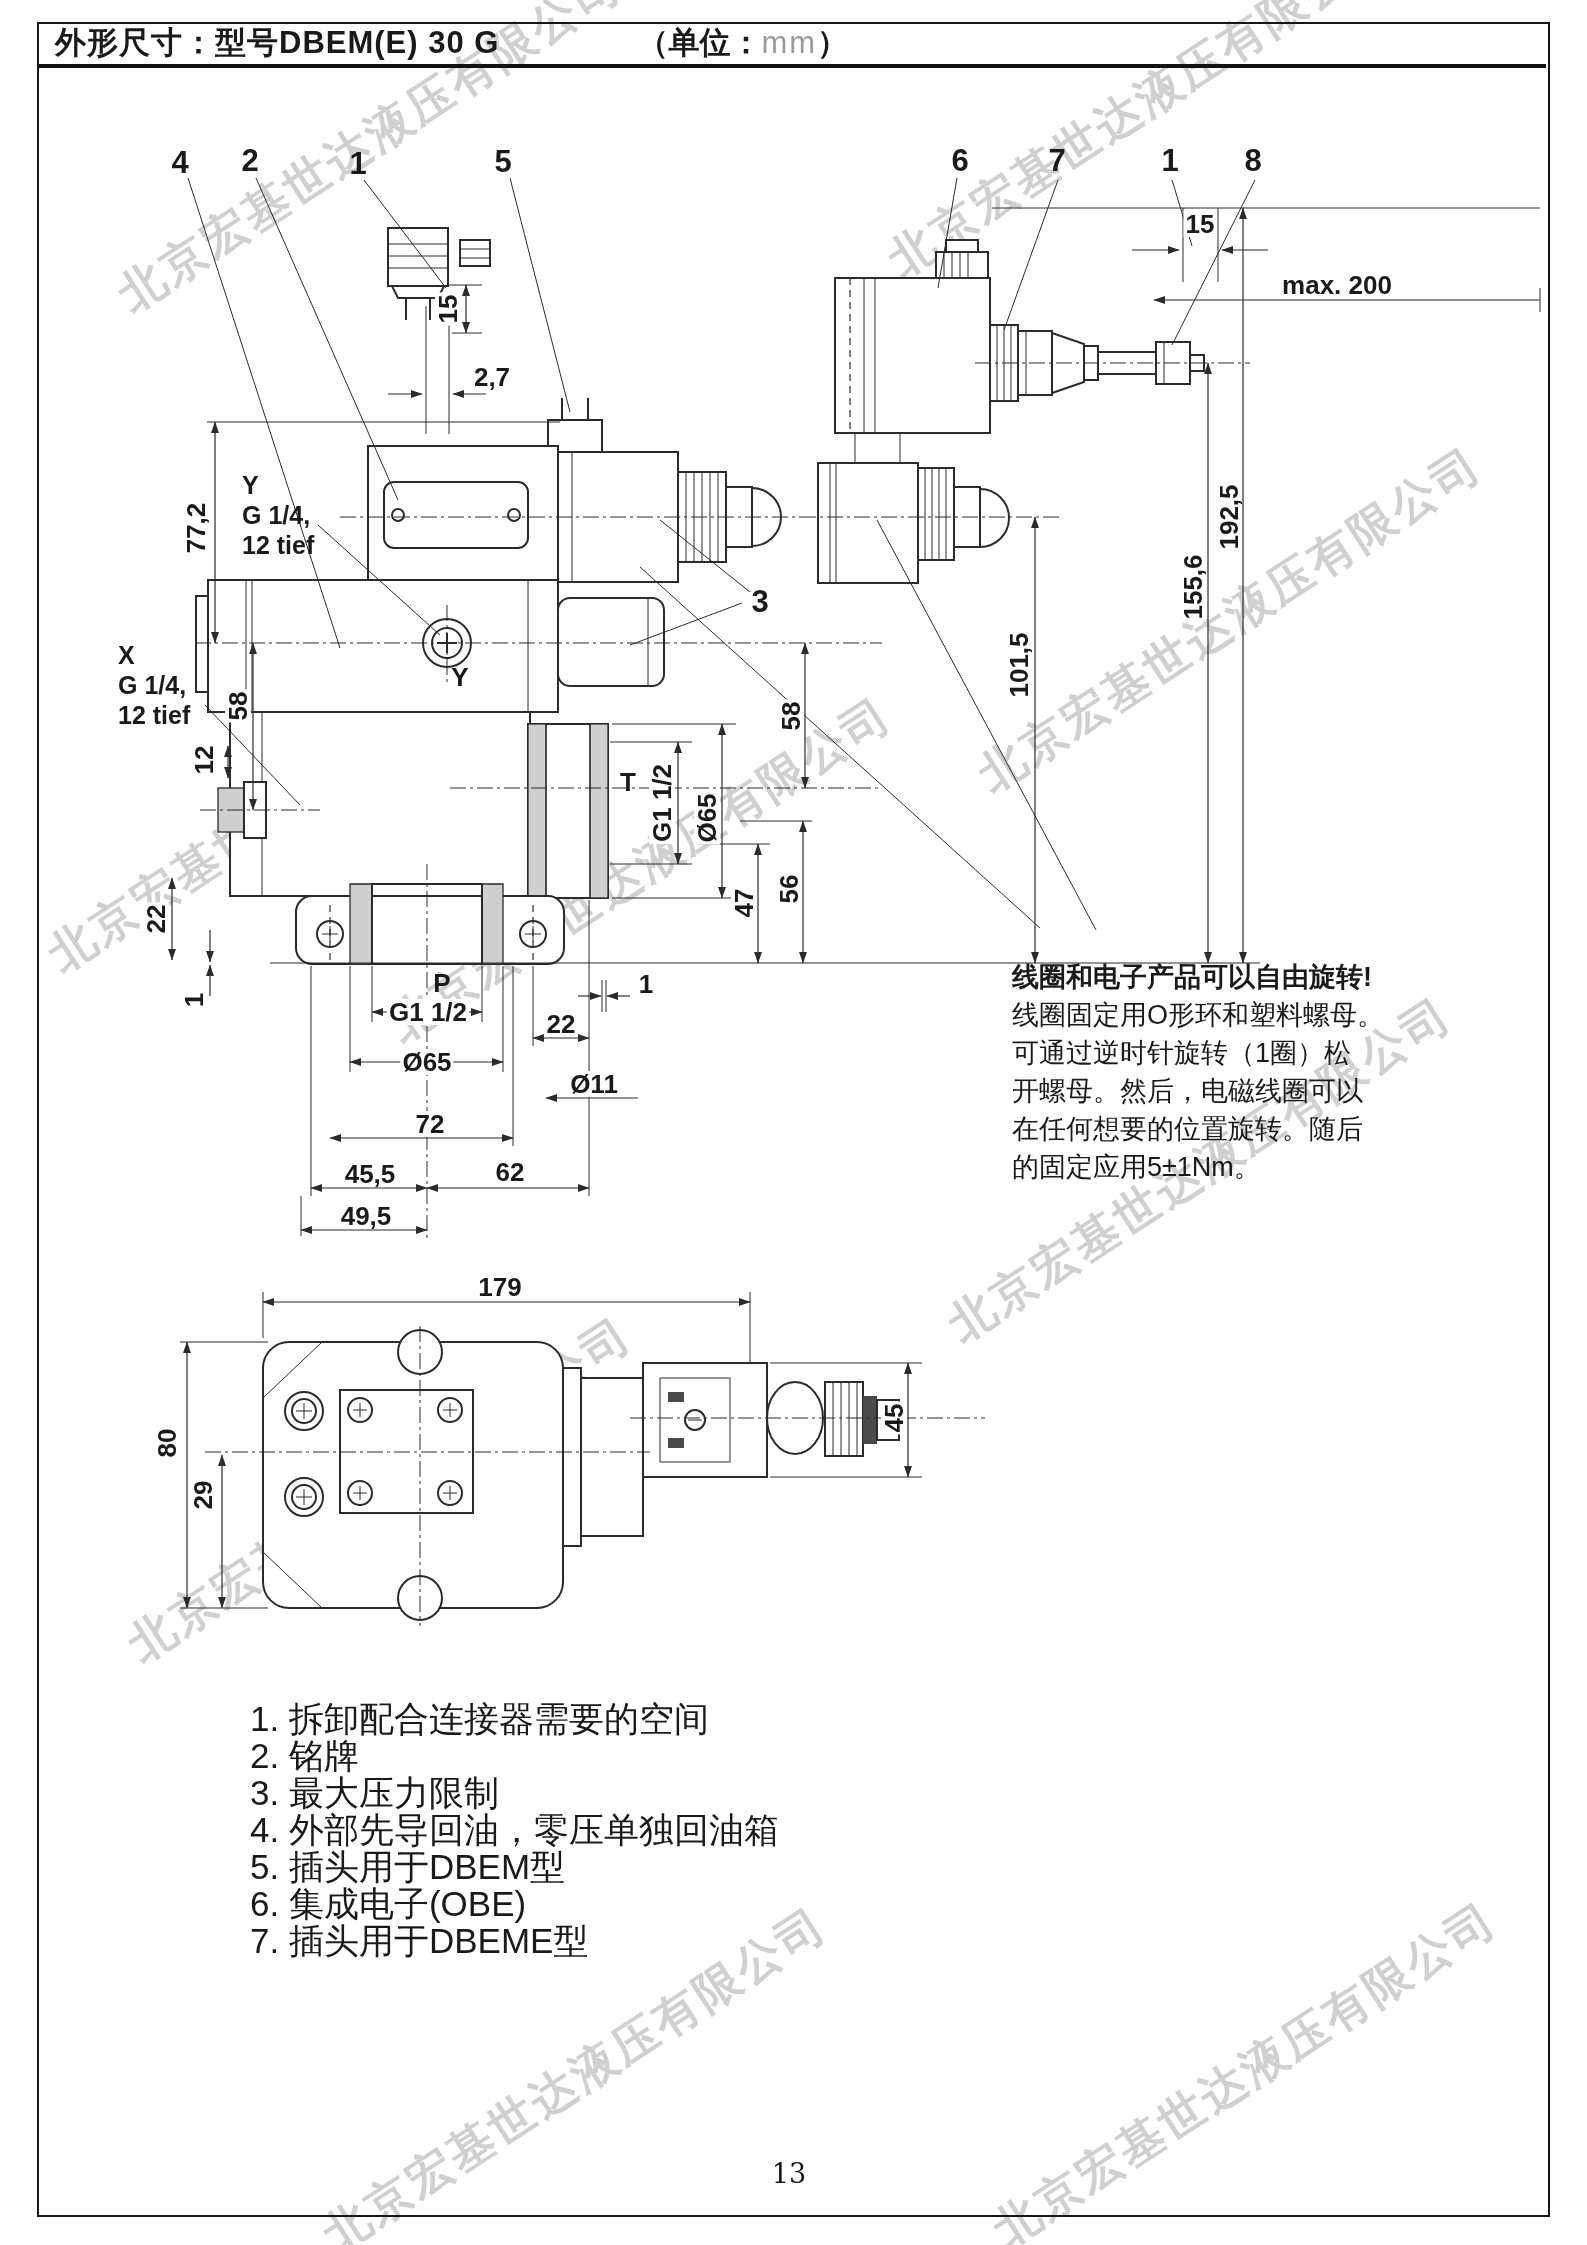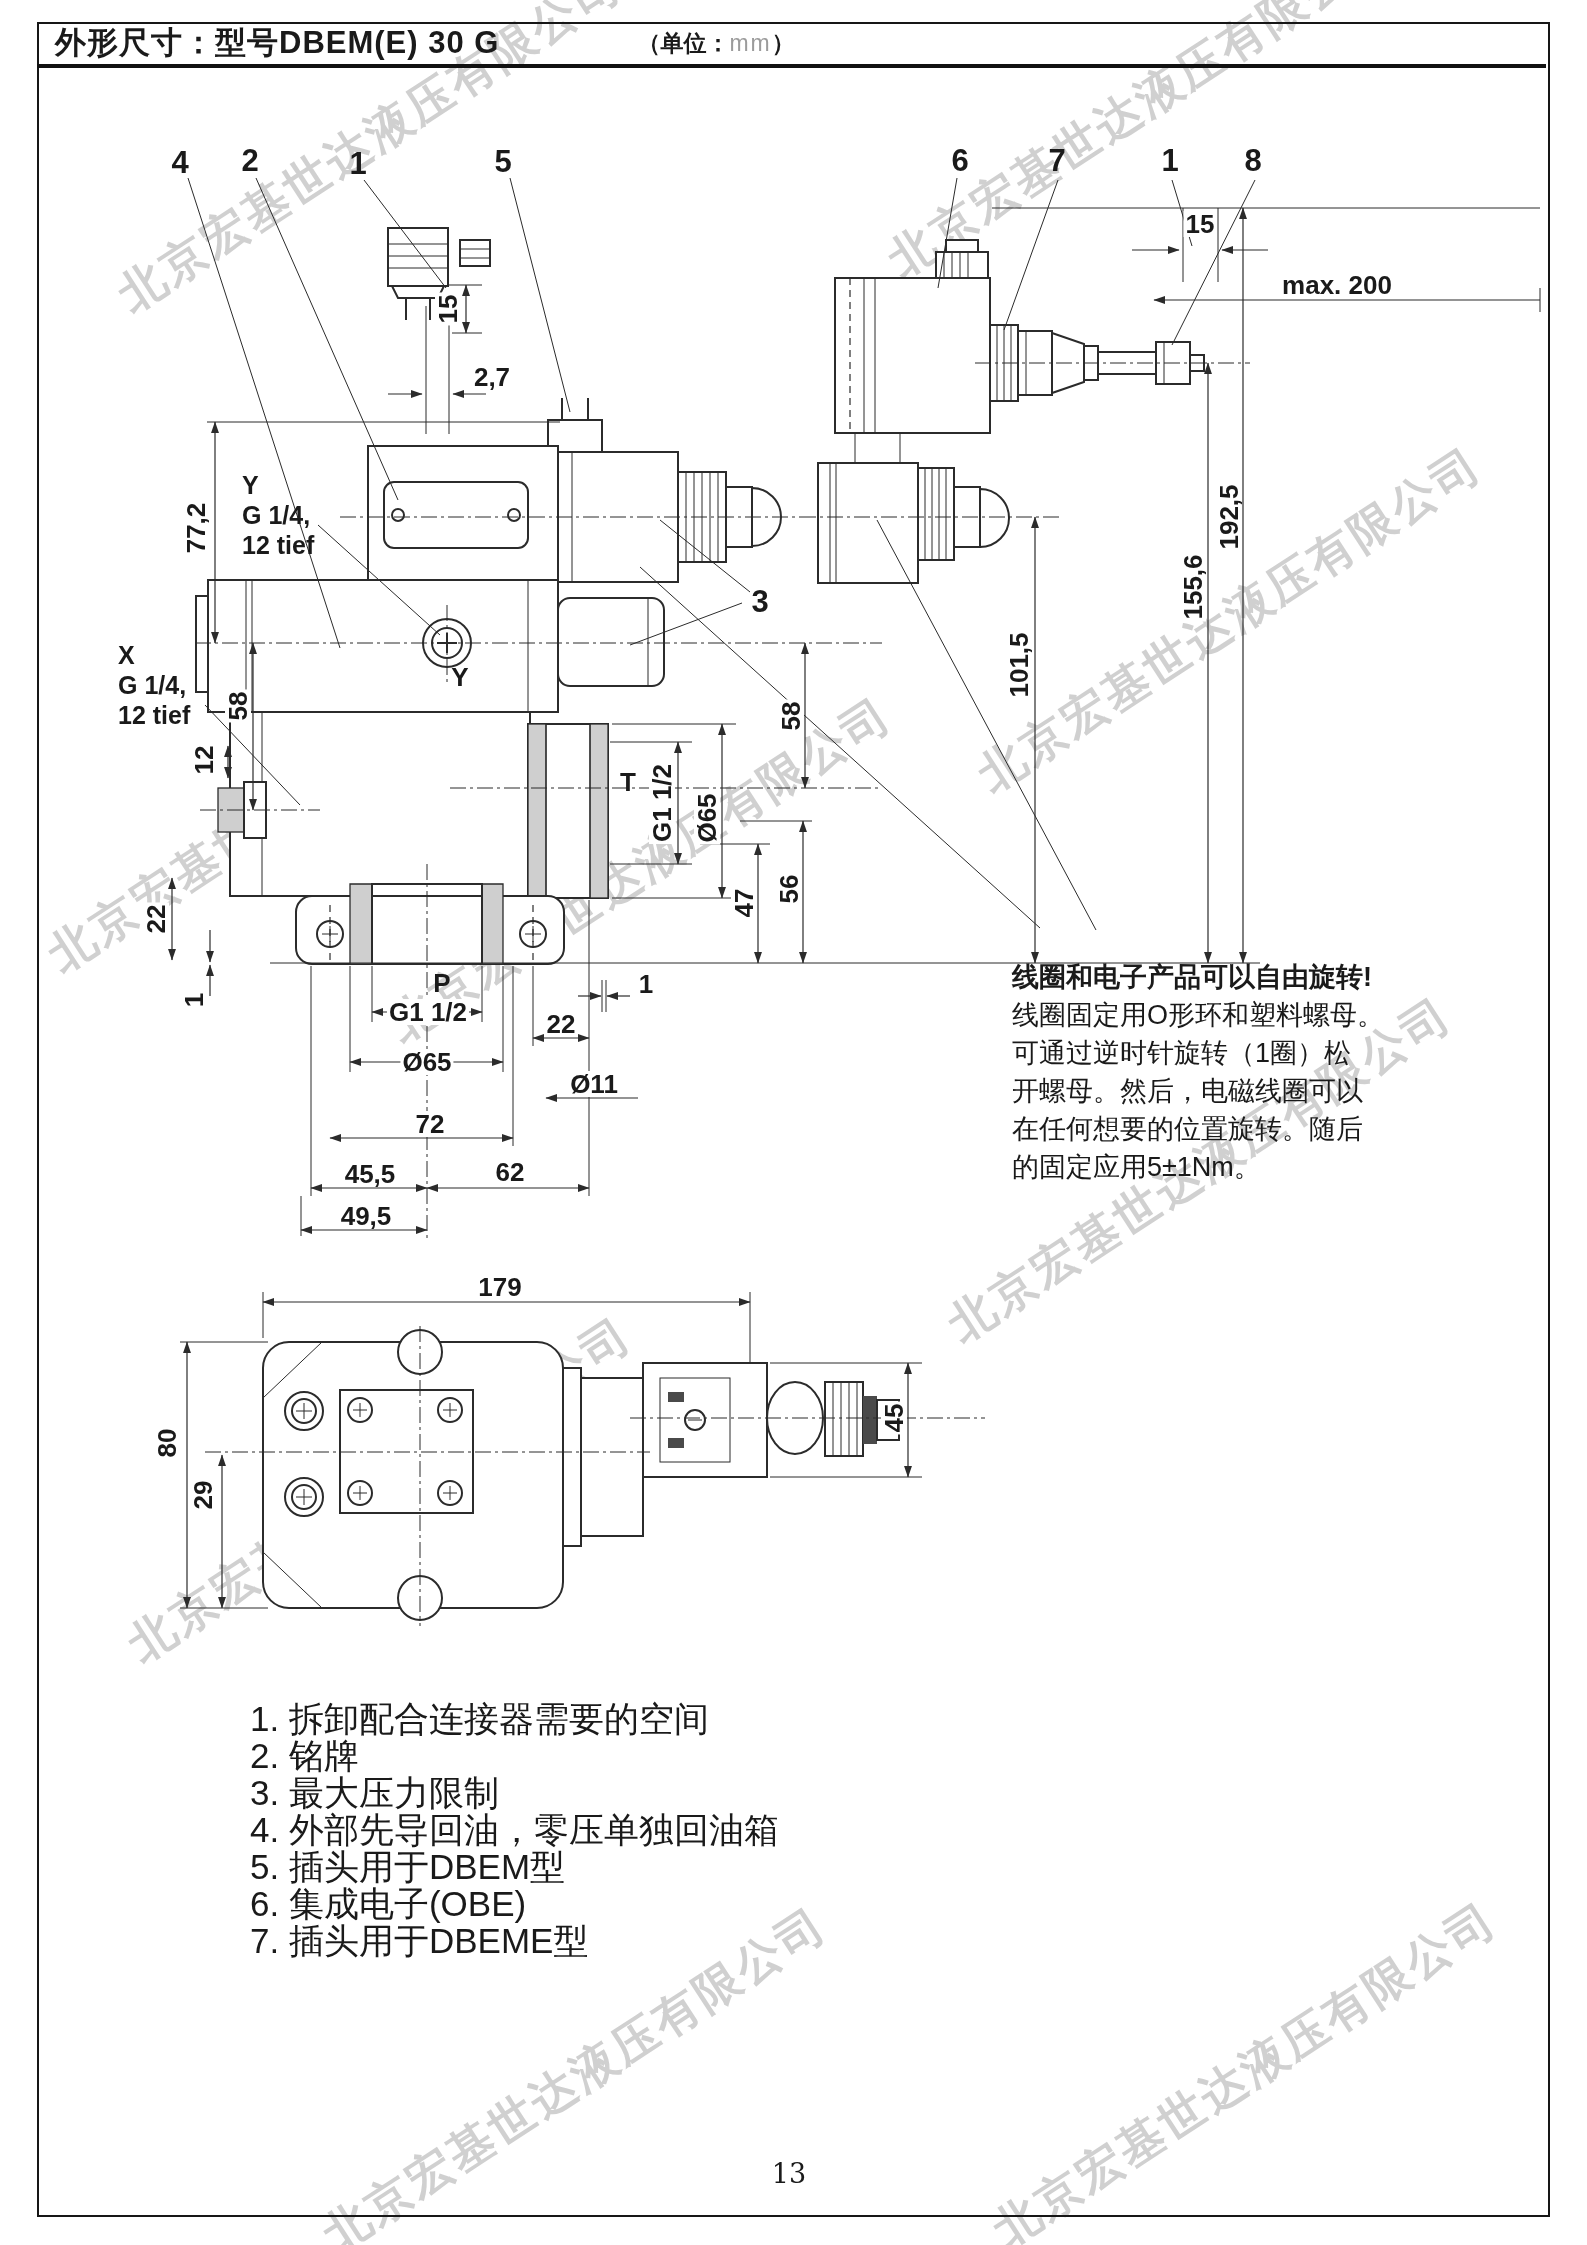--- a/index.html
+++ b/index.html
@@ -1,21 +1,21 @@
 <!DOCTYPE html>
 <html><head>
 <meta charset="utf-8">
 <style>
 html,body{margin:0;padding:0}
 body{font-family:"Liberation Sans",sans-serif;background:#fff}
 .page{position:relative;width:1587px;height:2245px;background:#fff;overflow:hidden;color:#1a1a1a}
 .frame{position:absolute;left:37px;top:22px;width:1509px;height:2191px;border:2px solid #161616}
 .header{position:absolute;left:37px;top:22px;width:1509px;height:42px;border-bottom:4px solid #111;display:flex;align-items:center;background:transparent}
 .header .t{font-size:31px;font-weight:bold;margin-left:18px;letter-spacing:1px}
-.header .u{font-size:23px;font-weight:bold;margin-left:138px}
+.header .u{font-size:31px;font-weight:bold;margin-left:138px}
 .header .u .mm{color:#9b9b9b;font-weight:normal;letter-spacing:2px}
 .wm{position:absolute;font-size:46px;font-weight:bold;white-space:nowrap;color:rgba(110,110,110,0.32);letter-spacing:3px;transform:translate(-50%,-50%) rotate(-33deg);pointer-events:none}
 svg.art{position:absolute;left:0;top:0}
 .lbl{position:absolute;transform:translate(-50%,-50%);font-size:26px;font-weight:bold;line-height:1;white-space:nowrap;background:#fff;padding:0 2px}
 .rot{transform:translate(-50%,-50%) rotate(-90deg)}
 .callout{font-size:31px;background:transparent;padding:0}
 .portlbl{position:absolute;font-size:25px;font-weight:bold;line-height:1.2;white-space:nowrap}
 .note{position:absolute;left:1012px;top:958px;font-size:27px;line-height:38px;white-space:nowrap}
 .note .b{font-weight:bold}
 .legend{position:absolute;left:250px;top:1700px;font-size:35px;line-height:37px;white-space:nowrap}

